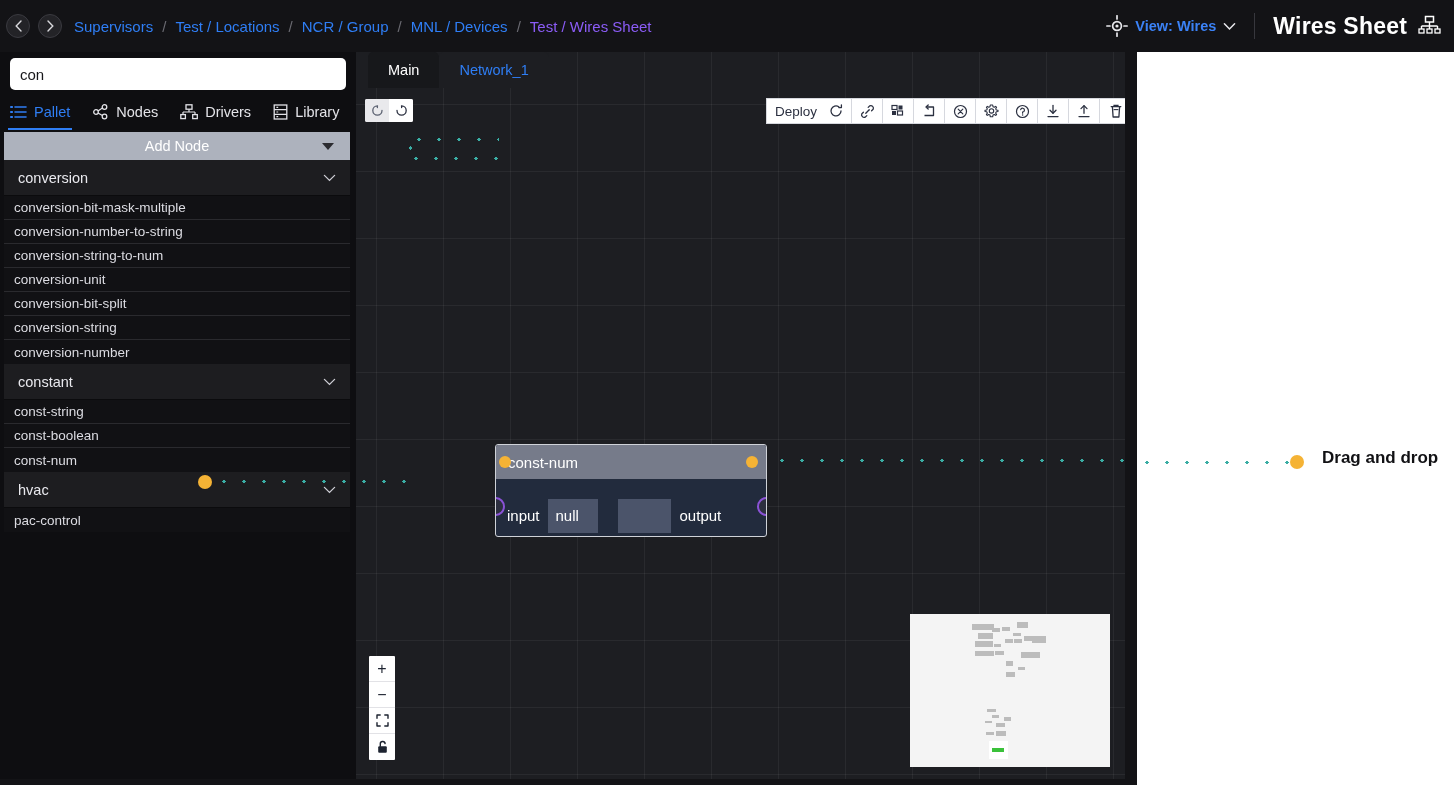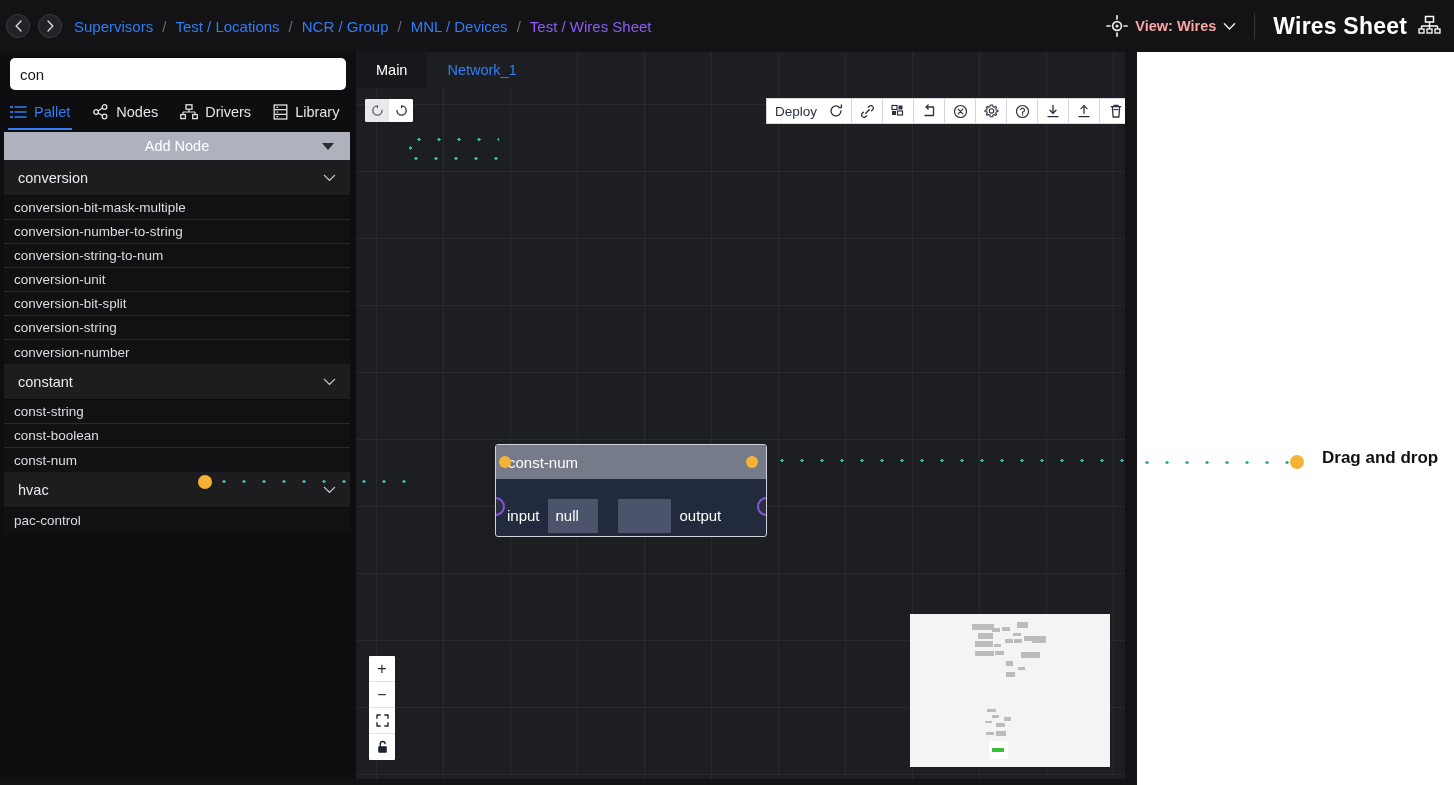--- a/index.html
+++ b/index.html
@@ -23,21 +23,21 @@
     display: flex; align-items: center; justify-content: center;
     color: #d8d8dc; font-size: 12px; cursor: pointer;
   }
   .breadcrumb { display: flex; align-items: center; margin-left: 12px; font-size: 15px; }
   .crumb { color: #2f7ef5; cursor: pointer; white-space: nowrap; }
   .crumb.last { color: #8b5cf6; cursor: default; }
   .crumb-sep { color: #6b6b72; margin: 0 9px; }
 
   .topright { margin-left: auto; display: flex; align-items: center; padding-right: 12px; }
   .viewsel { display: flex; align-items: center; gap: 7px; cursor: pointer; }
-  .viewsel .vlabel { color: #fca5a5; font-size: 14.5px; font-weight: bold; }
+  .viewsel .vlabel { color: #3b82f6; font-size: 14.5px; font-weight: bold; }
   .vsep { width: 1px; height: 26px; background: #37373d; margin: 0 18px; }
   .sheettitle { color: #ffffff; font-size: 23px; font-weight: bold; letter-spacing: .2px; }
   .sheeticon { margin-left: 10px; display: flex; align-items: center; }
 
   
   .sidebar {
     position: absolute; left: 0; top: 52px; width: 356px; height: 733px;
     background: #0e0e11;
   }
   .searchwrap { padding: 6px 8px 0 10px; }
@@ -100,21 +100,21 @@
       linear-gradient(to right, rgba(255,255,255,.055) 1px, transparent 1px),
       linear-gradient(to bottom, rgba(255,255,255,.055) 1px, transparent 1px);
     background-size: 67px 67px;
     background-position: 20px -15px;
   }
   .canvas-strip {
     position: absolute; left: 1125px; top: 52px; width: 12px; height: 733px;
     background: #131316;
   }
   .sheet-tabs {
-    position: absolute; left: 356px; top: 52px; height: 36px;
+    position: absolute; left: 368px; top: 52px; height: 36px;
     display: flex; align-items: flex-end; z-index: 6;
   }
   .sheet-tab {
     height: 36px; padding: 0 20px; display: flex; align-items: center;
     font-size: 14.5px; background: #1d1e22; color: #2f7ef5;
     border-radius: 5px 5px 0 0; cursor: pointer;
   }
   .sheet-tab.active { color: #ffffff; background: #17181b; }
 
   .undogroup {

